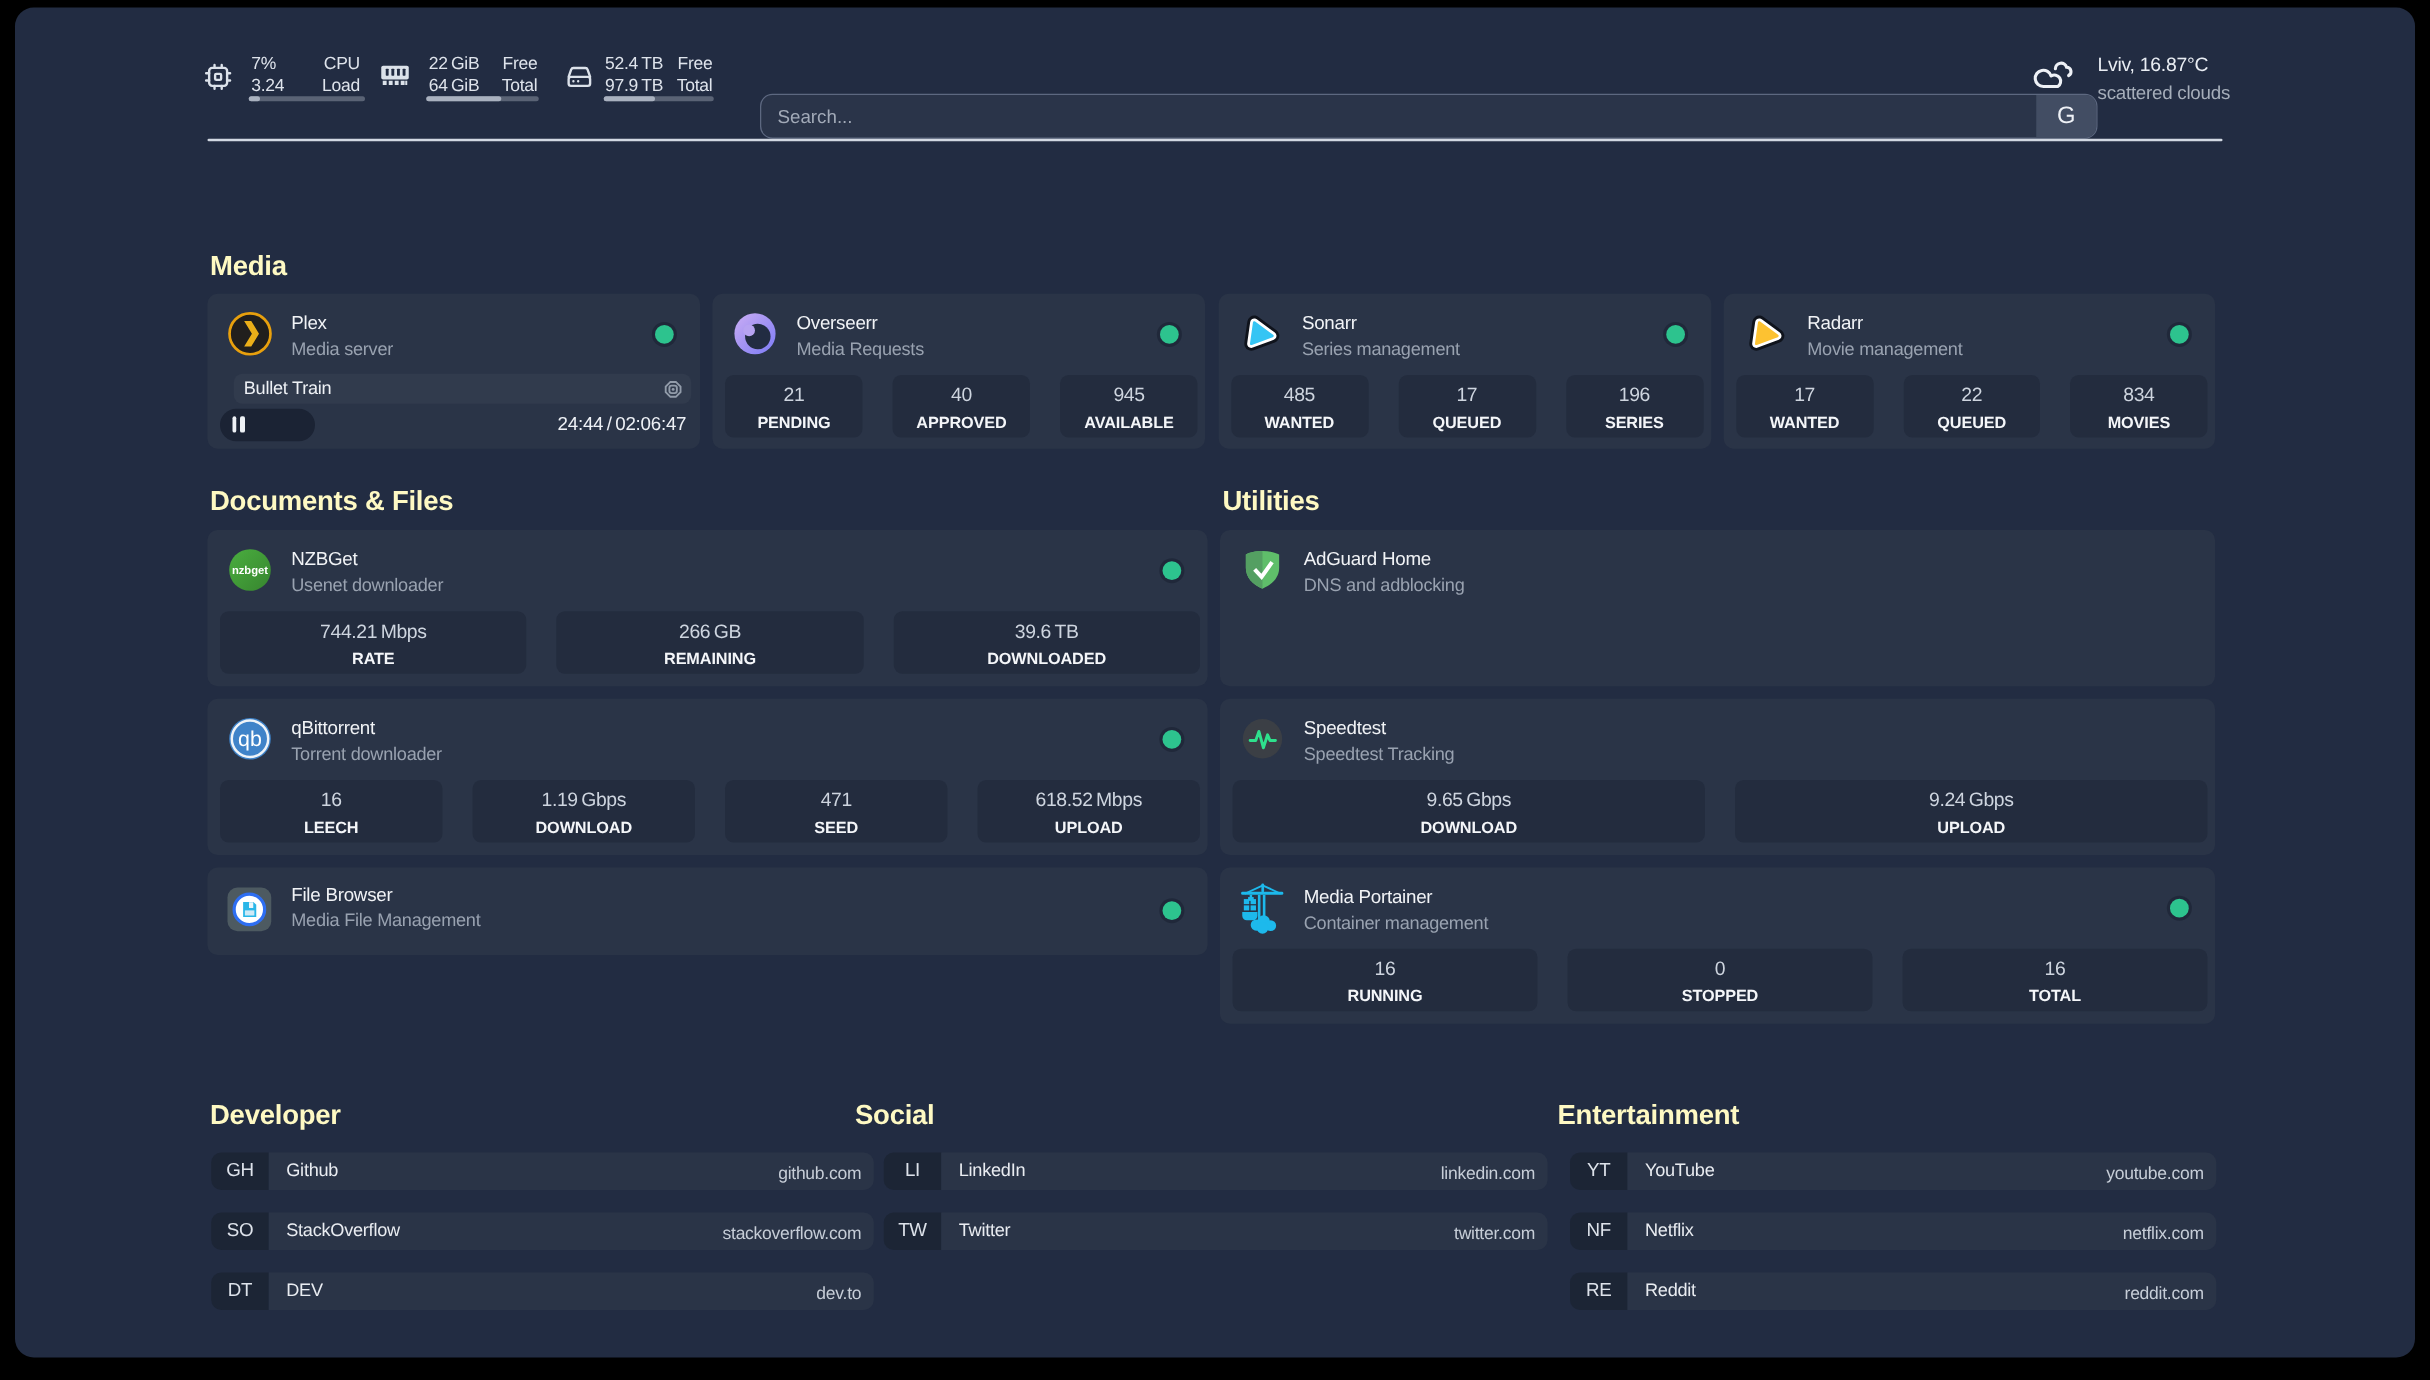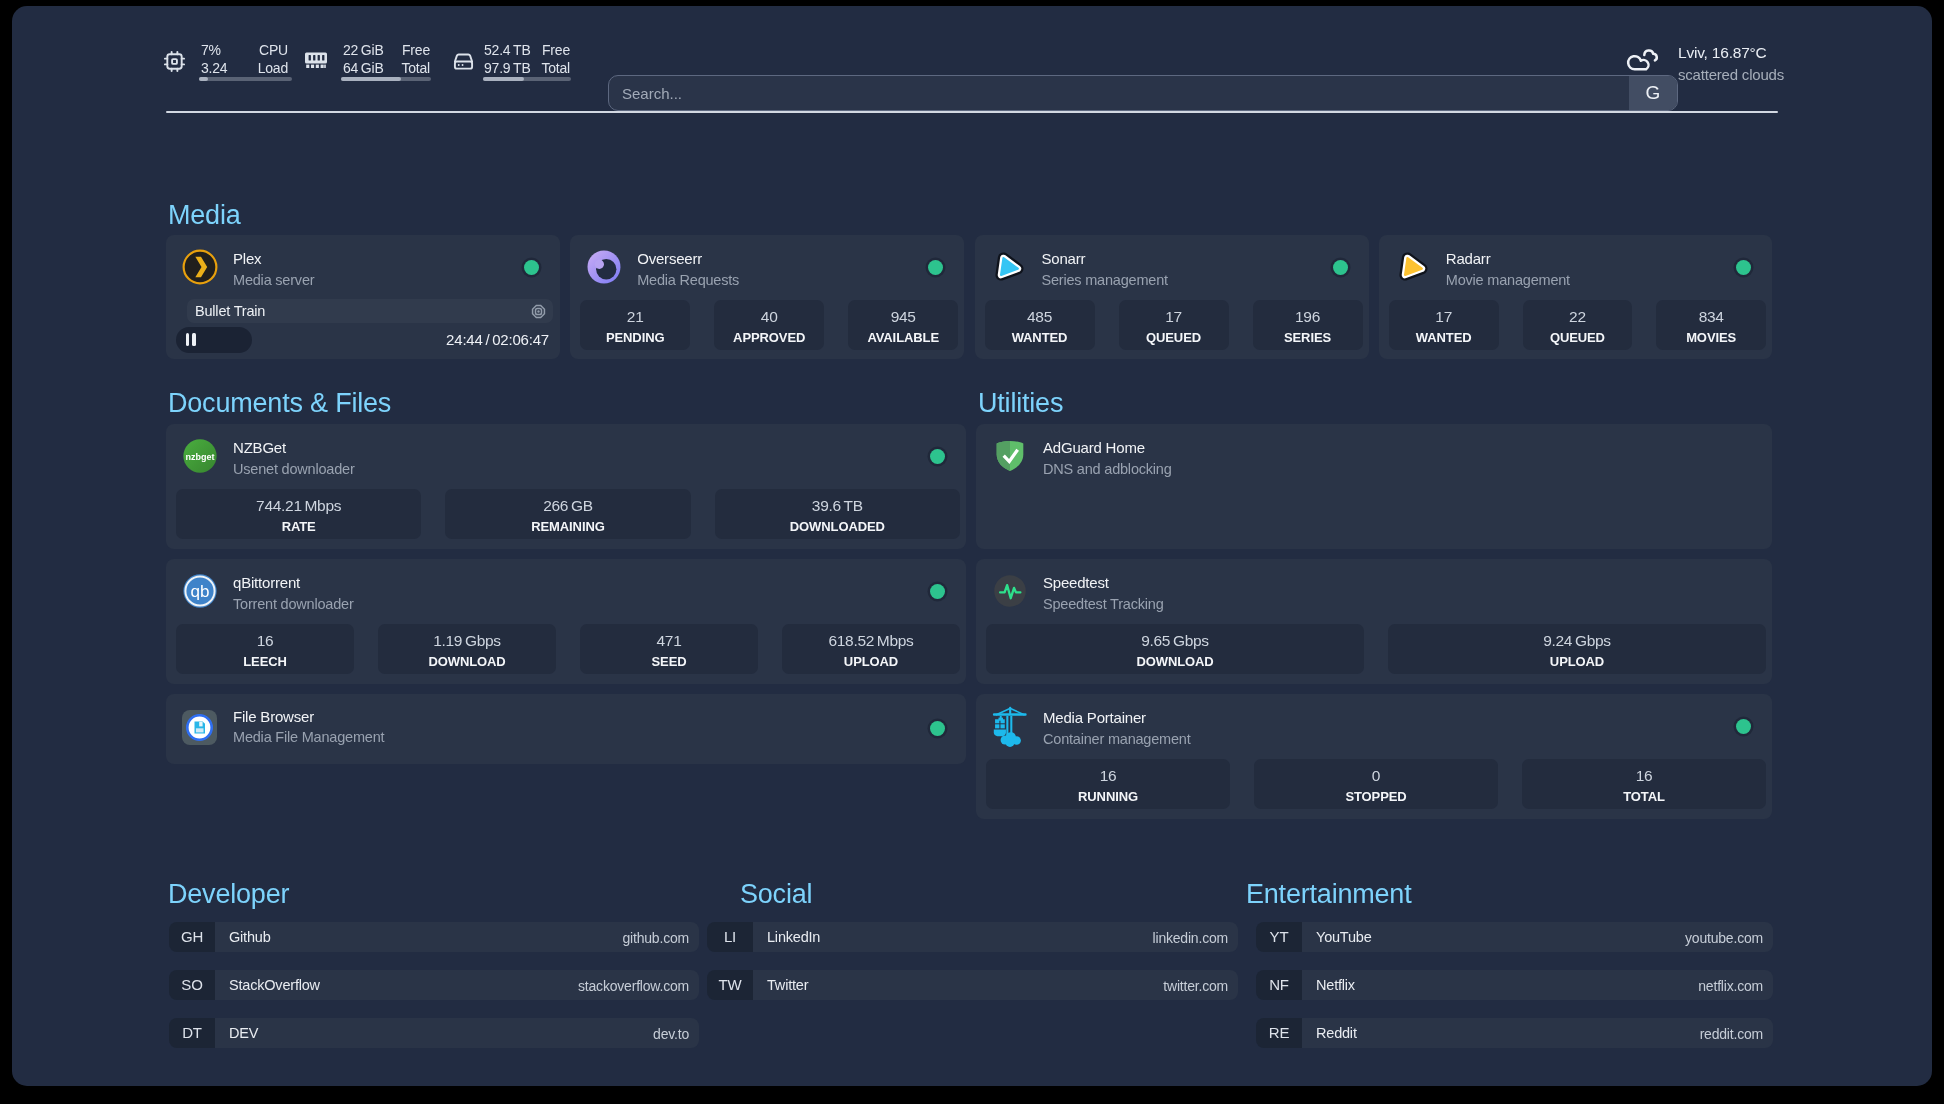--- a/index.html
+++ b/index.html
@@ -21,21 +21,21 @@
     background:#2a3449; border:1.5px solid #5d6880; border-radius:10px;margin-top:33px; }
   .search .ph { position:absolute; left:13px; top:9px; font-size:15px; color:#a2aab8; }
   .search .g { position:absolute; right:0; top:0; bottom:0; width:48px; background:#424d63;
     border-radius:0 8.5px 8.5px 0; color:#eef1f6; font-size:19px; text-align:center; line-height:34px; }
 
   .wline1 { font-size:15.5px; color:#e9edf3; letter-spacing:-0.2px; }
   .wline2 { font-size:15px; color:#a6aeba; letter-spacing:-0.2px; }
 
   .sep { position:absolute; left:166px; width:1612px; top:110.5px; height:2.5px; background:#e2e7f0; opacity:.92; border-radius:1px; }
 
-  h2 { font-size:27px; font-weight:400; color:#7dd3fc; letter-spacing:-0.2px; }
+  h2 { font-size:22px; font-weight:700; color:#fef9c3; letter-spacing:-0.2px; }
 
   .card { position:absolute; background:#2a3447; border-radius:8px; }
   .icon { position:absolute; left:16px; top:14px; width:36px; height:36px; }
   .title { position:absolute; left:67px; top:15px; font-size:15px; font-weight:500; color:#f1f3f6; letter-spacing:-0.2px; }
   .sub { position:absolute; left:67px; top:37px; font-size:14.5px; color:#99a2b0; letter-spacing:-0.2px; }
   .dot { position:absolute; width:15px; height:15px; border-radius:50%; background:#2dc38e; top:25.5px; right:21px; box-shadow:0 0 0 2.5px rgba(15,20,35,.35); }
   .stats { position:absolute; left:10px; right:6px; top:65px; height:50px; display:flex; gap:24px; }
   .stat { flex:1; background:#232c3e; border-radius:7px; text-align:center; padding-top:7px; }
   .stat .v { font-size:15.5px; color:#ced5df; letter-spacing:-0.3px; line-height:19px; }
   .stat .l { font-size:13px; font-weight:bold; color:#f4f6f9; letter-spacing:-0.1px; line-height:17px; margin-top:3px; }
@@ -366,21 +366,21 @@
         <div class="l">STOPPED</div>
       </div>
     <div class="stat">
         <div class="v">16</div>
         <div class="l">TOTAL</div>
       </div>
   </div>
 </div>
 
 <h2 class="abs" style="left:168px;top:879px">Developer</h2>
-<h2 class="abs" style="left:740px;top:879px">Social</h2>
+<h2 class="abs" style="left:684px;top:879px">Social</h2>
 <h2 class="abs" style="left:1246px;top:879px">Entertainment</h2>
 
 <div class="bk" style="left:169px;top:922px;width:530px">
   <span class="ab">GH</span>
     <span class="pill">
       <span class="nm">Github</span>
       <span class="url">github.com</span>
     </span>
 </div>
 <div class="bk" style="left:169px;top:970px;width:530px">

